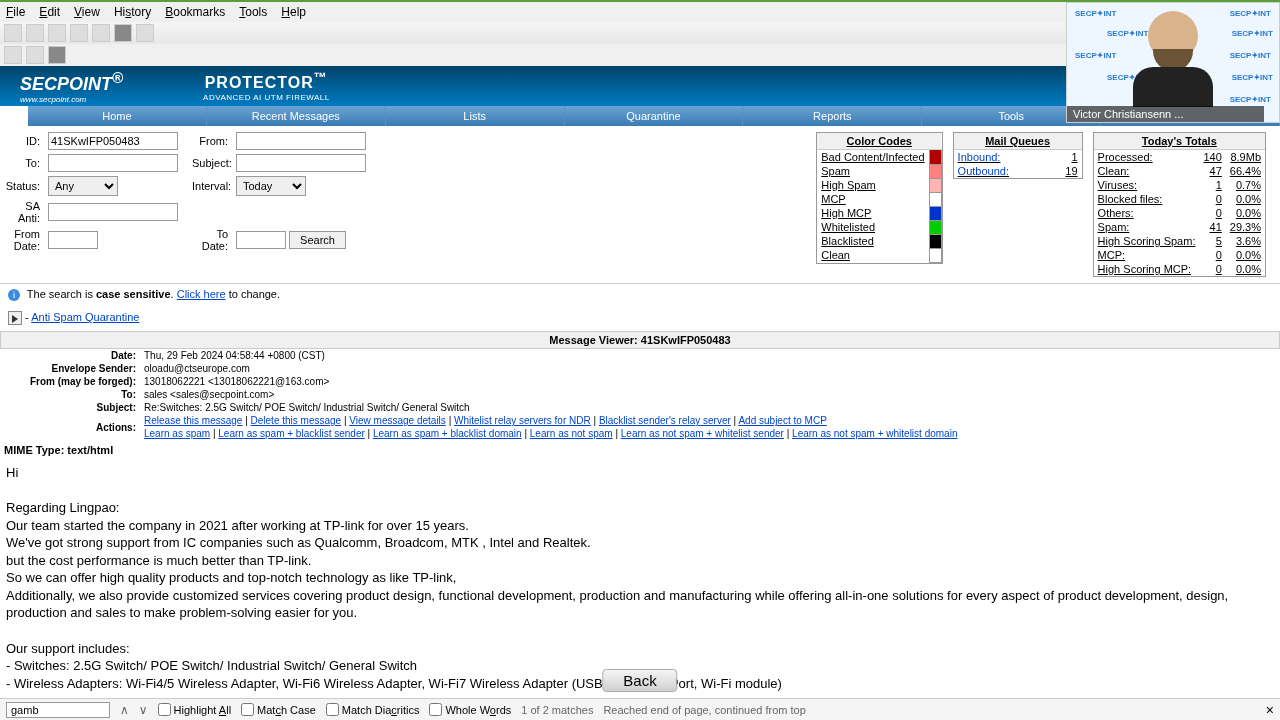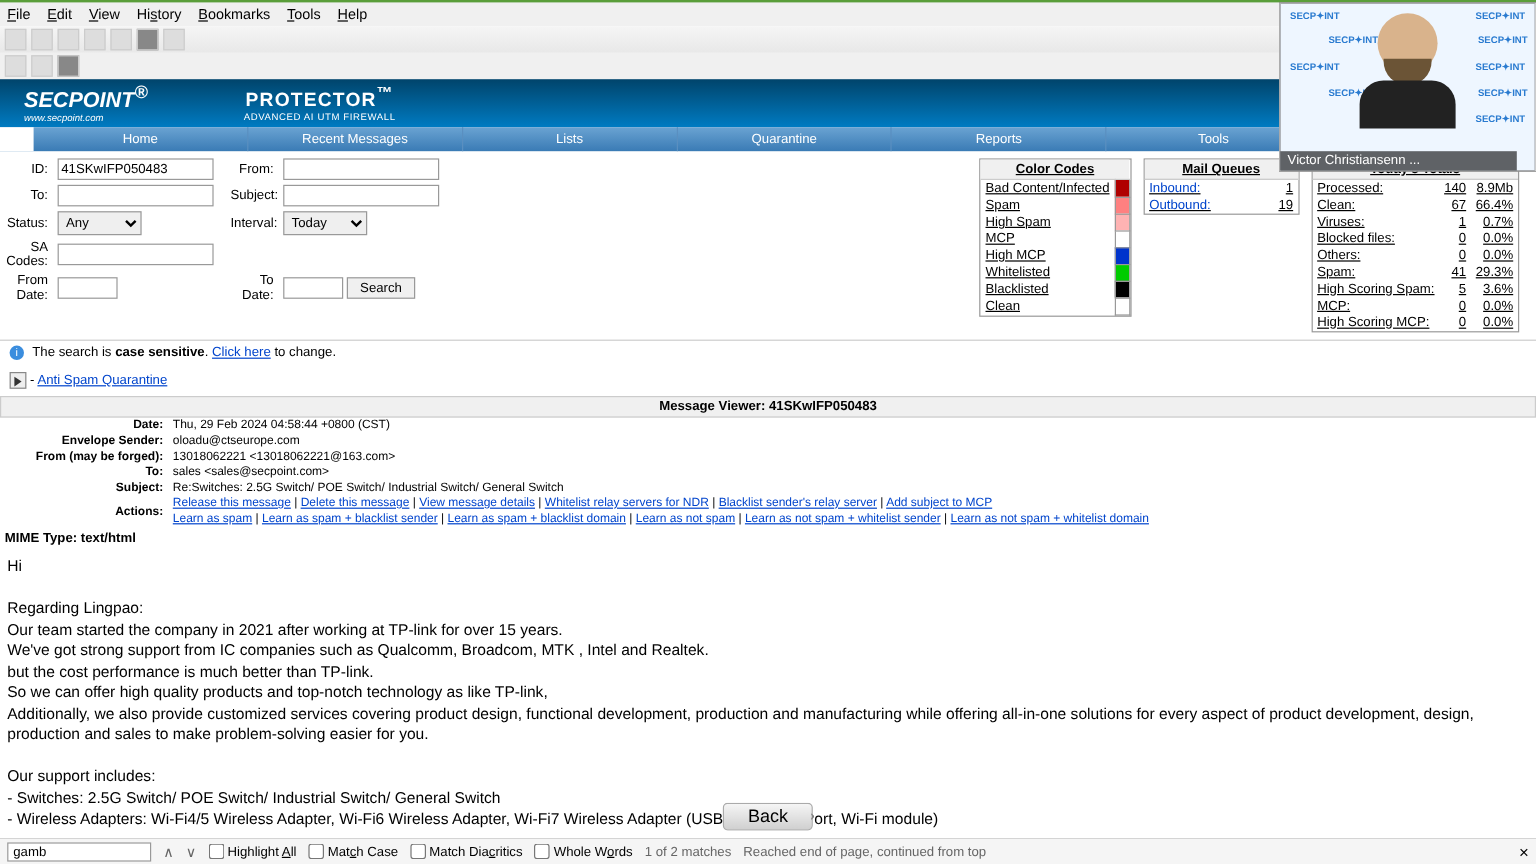--- a/index.html
+++ b/index.html
@@ -59,29 +59,29 @@
 
 .mime { font-weight: bold; font-size: 11px; padding: 4px 4px; }
 
 .body-text { padding: 4px 6px; font-family: Georgia, serif; font-size: 13px; line-height: 1.35; }
 .body-text p { margin: 0; }
 
 .back-btn { position: fixed; bottom: 28px; left: 50%; transform: translateX(-50%); background: linear-gradient(#f5f5f5,#d0d0d0); border: 1px solid #aaa; border-radius: 4px; padding: 2px 20px; font-size: 15px; }
 
 
 .findbar { position: fixed; bottom: 0; left: 0; right: 0; height: 22px; background: #f5f5f5; border-top: 1px solid #ccc; display: flex; align-items: center; gap: 10px; padding: 0 6px; font-size: 11px; }
-.findbar input[type=text] { border: 1px solid #999; padding: 1px 4px; width: 120px; font-size: 11px; }
+.findbar input[type=text] { border: 1px solid #999; padding: 1px 4px; width: 104px; font-size: 11px; }
 .findbar .chev { font-size: 12px; color: #666; cursor: pointer; }
 .findbar label { display: flex; align-items: center; gap: 3px; }
 .findbar .close { margin-left: auto; font-size: 14px; cursor: pointer; }
 .findbar .status { color: #666; }
 .findbar .wrap-msg { color: #666; }
 
 
-.webcam { position: absolute; right: 0; top: 2px; width: 214px; height: 141px; background: #000000; border: 1px solid #ccc; }
+.webcam { position: absolute; right: 0; top: 2px; width: 214px; height: 121px; background: #14532d; border: 1px solid #ccc; }
 .webcam .bg { position: absolute; inset: 0; background: #eef6ff; overflow: hidden; }
 .webcam .tile { color: #2a7bd0; font-size: 8px; font-weight: bold; position: absolute; }
 .webcam .person { position: absolute; left: 50%; top: 8px; transform: translateX(-50%); width: 80px; height: 100px; }
 .webcam .head { width: 50px; height: 50px; background: #d9b38c; border-radius: 50%; margin: 0 auto; }
 .webcam .beard { width: 40px; height: 22px; background: #6b5436; border-radius: 0 0 20px 20px; margin: -12px auto 0; }
 .webcam .body { width: 80px; height: 40px; background: #222; border-radius: 20px 20px 0 0; margin: -4px auto 0; }
 .webcam .name { position: absolute; bottom: 0; left: 0; right: 15px; background: rgba(0,0,0,0.6); color: #fff; font-size: 11px; padding: 2px 6px; }
 
 .underline { text-decoration: underline; }
 </style>
@@ -142,21 +142,21 @@
     <label>From:</label>
     <input type="text" style="">
     <label>To:</label>
     <input type="text" style="">
     <label>Subject:</label>
     <input type="text" style="">
     <label>Status:</label>
     <select style="width:70px"><option>Any</option></select>
     <label>Interval:</label>
     <select style="width:70px"><option>Today</option></select>
-    <label>SA Codes:</label>
+    <label>SA Anti:</label>
     <input type="text" style="">
     <span></span>
       <span></span>
     <label>From Date:</label>
     <input type="text" style="width: 50px;">
     <label>To Date:</label>
     <div><input type="text" style="width: 50px;">
     <button class="search-btn">Search</button></div>
   </div>
 
@@ -234,21 +234,21 @@
           </tr>
     </tbody>
         <tbody id="tt-body">
           <tr>
             <td>Processed:</td>
             <td style="text-align:right">140</td>
             <td style="text-align:right">8.9Mb</td>
           </tr>
           <tr>
             <td>Clean:</td>
-            <td style="text-align:right">67</td>
+            <td style="text-align:right">47</td>
             <td style="text-align:right">66.4%</td>
           </tr>
           <tr>
             <td>Viruses:</td>
             <td style="text-align:right">1</td>
             <td style="text-align:right">0.7%</td>
           </tr>
           <tr>
             <td>Blocked files:</td>
             <td style="text-align:right">0</td>

